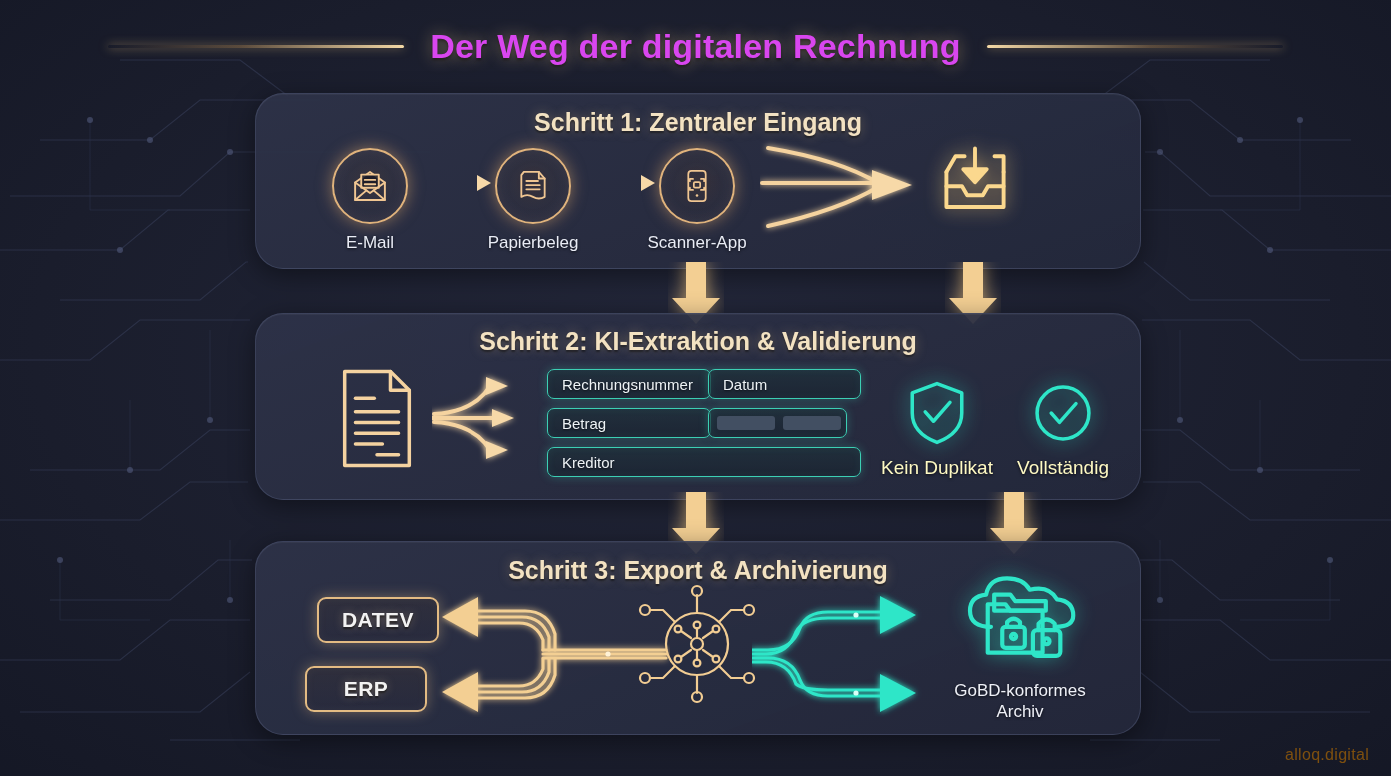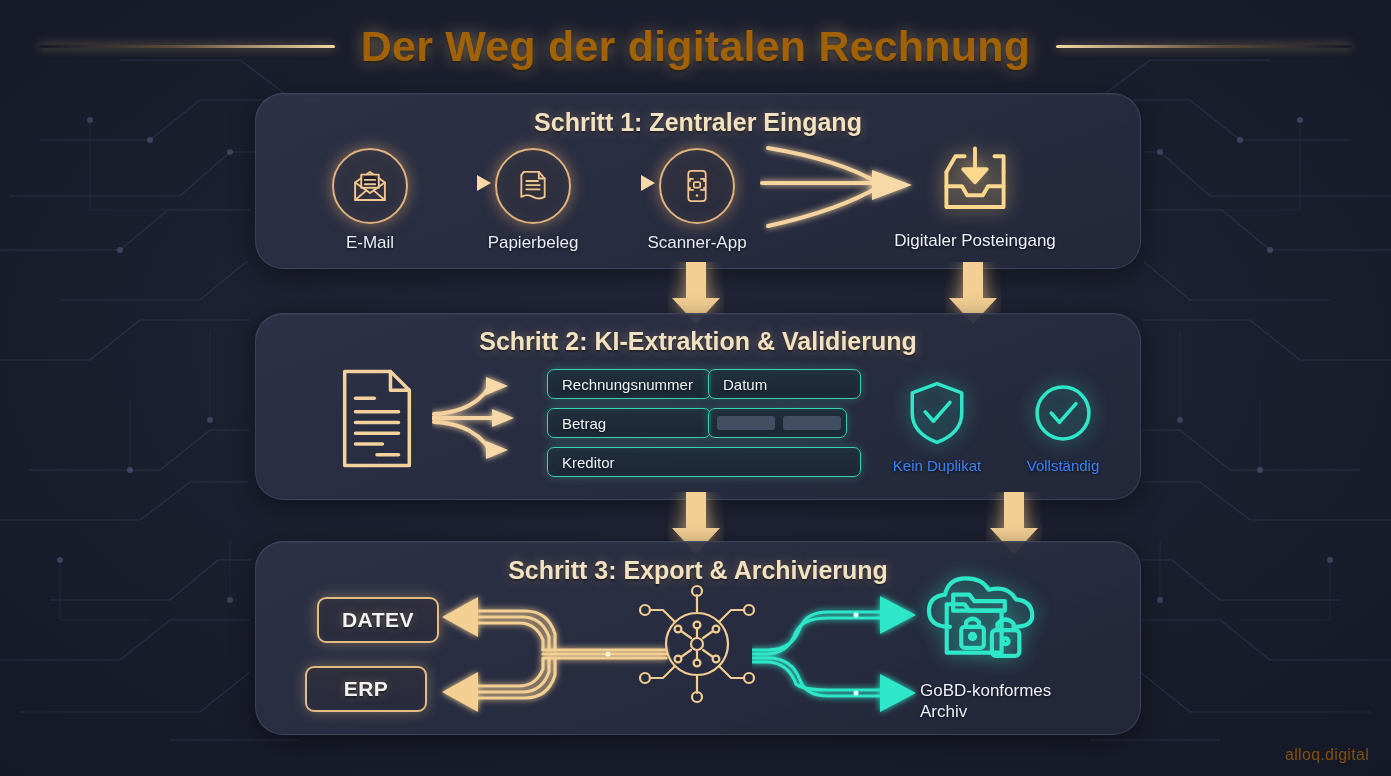--- a/index.html
+++ b/index.html
@@ -23,21 +23,21 @@
   .title-row{
     position:absolute;top:14px;left:0;width:1391px;height:64px;
     display:flex;align-items:center;justify-content:center;gap:26px;
   }
   .title-rule{height:3px;border-radius:2px;}
   .title-rule.left{width:296px;background:linear-gradient(90deg,rgba(230,180,105,0) 0%,rgba(214,162,92,.35) 45%,#f4d9a6 100%);
     box-shadow:0 0 10px rgba(240,200,130,.55);}
   .title-rule.right{width:296px;background:linear-gradient(270deg,rgba(230,180,105,0) 0%,rgba(214,162,92,.35) 45%,#f4d9a6 100%);
     box-shadow:0 0 10px rgba(240,200,130,.55);}
   .title-text{
-    font-size:43px;font-weight:bold;letter-spacing:.2px;color:#a16207;
+    font-size:34px;font-weight:bold;letter-spacing:.2px;color:#d946ef;
     text-shadow:0 0 16px rgba(247,206,138,.45),0 2px 3px rgba(0,0,0,.6);
     white-space:nowrap;
   }
 
   
   .panel{
     position:absolute;border-radius:28px;
     background:linear-gradient(160deg,rgba(46,51,73,.92) 0%,rgba(36,40,59,.94) 100%);
     border:1px solid rgba(120,132,170,.26);
     box-shadow:0 6px 26px rgba(0,0,0,.42), inset 0 1px 0 rgba(255,255,255,.04);
@@ -82,34 +82,34 @@
     background:linear-gradient(180deg,rgba(30,50,58,.65),rgba(26,36,48,.75));
     box-shadow:0 0 10px rgba(60,207,180,.30),inset 0 0 8px rgba(60,207,180,.08);
     display:flex;align-items:center;padding-left:14px;
     font-size:15px;color:#eef3f6;
     text-shadow:0 1px 2px rgba(0,0,0,.6);
   }
   .chip-bars{display:flex;gap:8px;align-items:center;padding-left:8px;}
   .chip-bar{height:14px;border-radius:3px;background:#49566a;opacity:.85;}
 
   .badge{position:absolute;width:150px;text-align:center;}
-  .badge-label{margin-top:7px;font-size:15px;color:#3b82f6;white-space:nowrap;
+  .badge-label{margin-top:7px;font-size:19px;color:#fef9c3;white-space:nowrap;
     text-shadow:0 1px 3px rgba(0,0,0,.7);}
 
   
   .pill{
     position:absolute;width:118px;height:42px;border-radius:9px;
     border:2px solid #e3bb83;
     box-shadow:0 0 14px rgba(227,187,131,.40),inset 0 0 10px rgba(227,187,131,.06);
     background:linear-gradient(180deg,rgba(56,48,48,.35),rgba(38,38,54,.35));
     display:flex;align-items:center;justify-content:center;
     font-size:21px;font-weight:bold;color:#f2f2f2;letter-spacing:.5px;
     text-shadow:0 0 10px rgba(240,205,150,.35),0 2px 2px rgba(0,0,0,.6);
   }
-  .archive-wrap{position:absolute;width:200px;}
+  .archive-wrap{position:absolute;text-align:center;width:200px;}
   .archive-label{margin-top:4px;font-size:17px;line-height:21px;color:#eef0f7;
     text-shadow:0 1px 3px rgba(0,0,0,.7);}
 
   
   .watermark{
     position:absolute;right:22px;bottom:12px;font-size:16px;
     color:#a16207;opacity:.75;letter-spacing:.3px;
   }
 </style>
 </head>
@@ -282,21 +282,20 @@
 </svg>
 
 <div class="inbox-wrap" style="left:860px;top:143px;">
   <svg width="78" height="76" viewBox="0 0 60 58" fill="none" stroke="#fbd88e" stroke-width="3" stroke-linecap="round" stroke-linejoin="round" style="filter:drop-shadow(0 0 9px rgba(250,205,120,.75));">
     <path d="M8 22 V49 H52 V22"></path>
     <path d="M8 22 L15 10 H22 M45 10 H52 L52 22"></path>
     <path d="M8 33 H20 L24 40 H36 L40 33 H52"></path>
     <path d="M30 4 V28"></path>
     <path d="M21 20 L30 30 L39 20 Z" fill="#fbd88e"></path>
   </svg>
-  <div class="inbox-label">Digitaler Posteingang</div>
 </div>
 
 <svg class="conn" style="left:668px;top:262px;" width="56" height="66" viewBox="0 0 56 66">
   <path d="M18 0 H38 V36 H52 L28 62 L4 36 H18 Z" fill="#f3cf93" style="filter:drop-shadow(0 0 9px rgba(245,200,125,.7));"></path>
 </svg>
 <svg class="conn" style="left:945px;top:262px;" width="56" height="66" viewBox="0 0 56 66">
   <path d="M18 0 H38 V36 H52 L28 62 L4 36 H18 Z" fill="#f3cf93" style="filter:drop-shadow(0 0 9px rgba(245,200,125,.7));"></path>
 </svg>
 
 <div class="panel" id="panel2">

